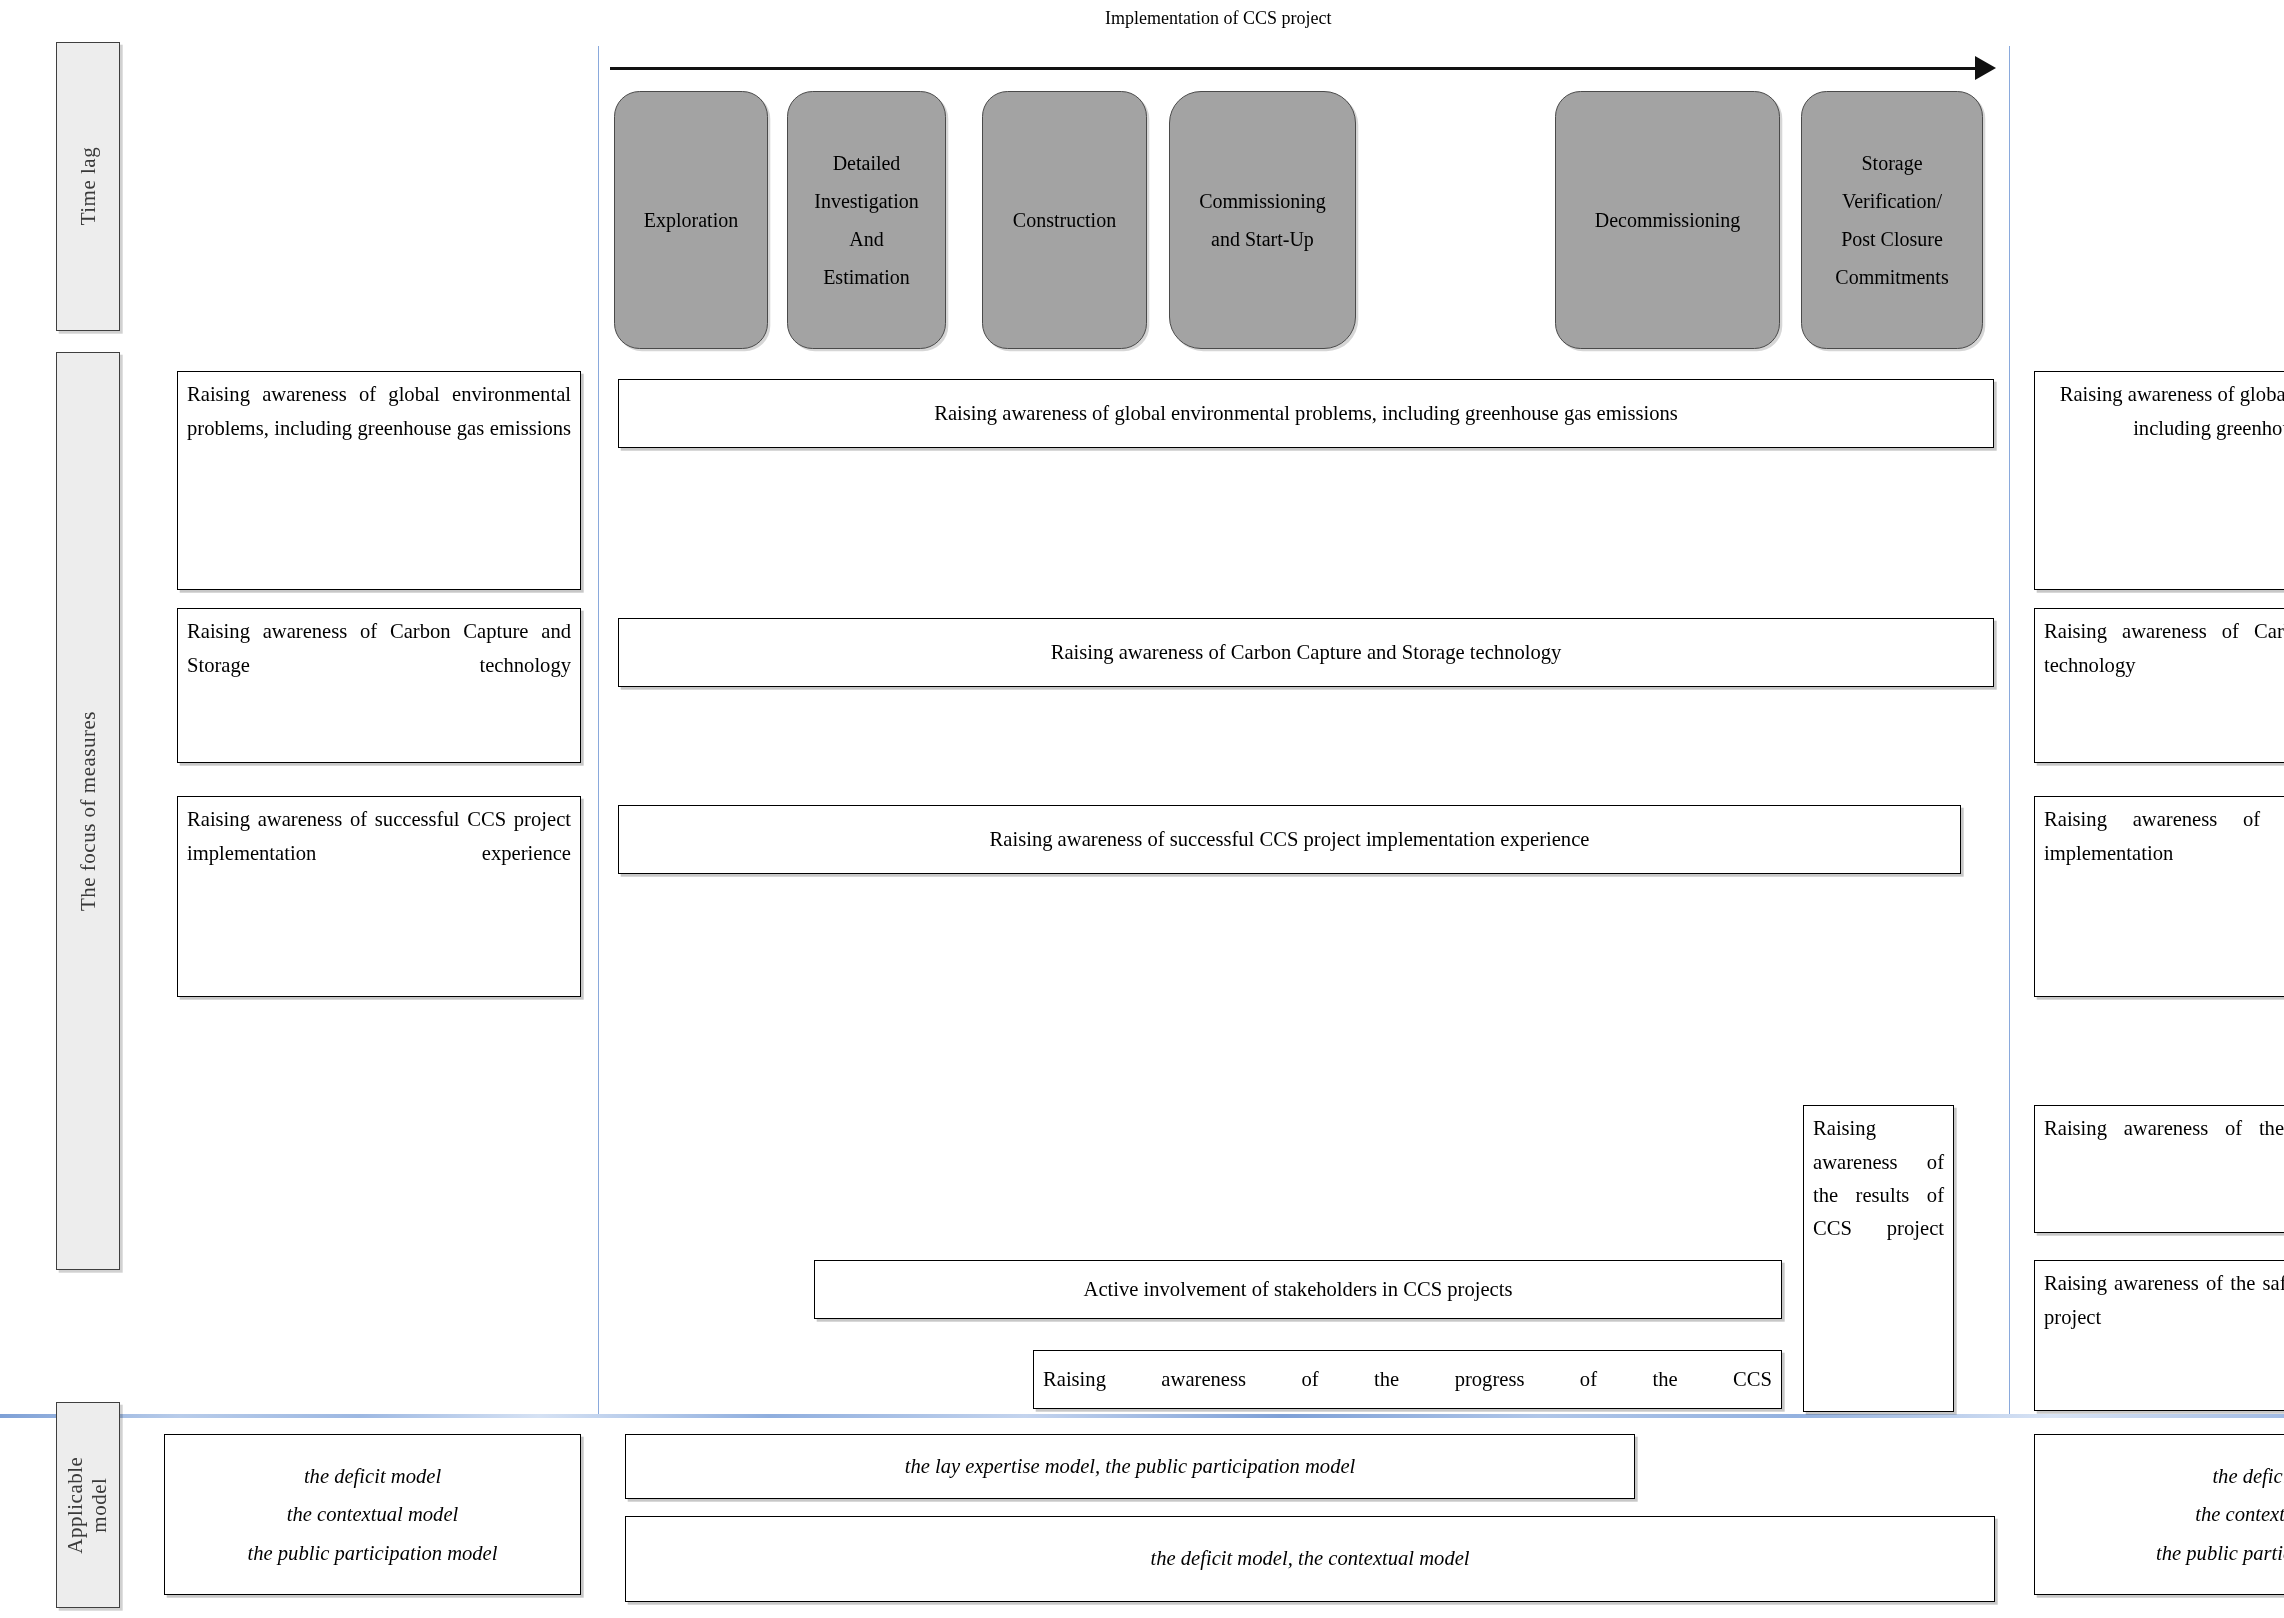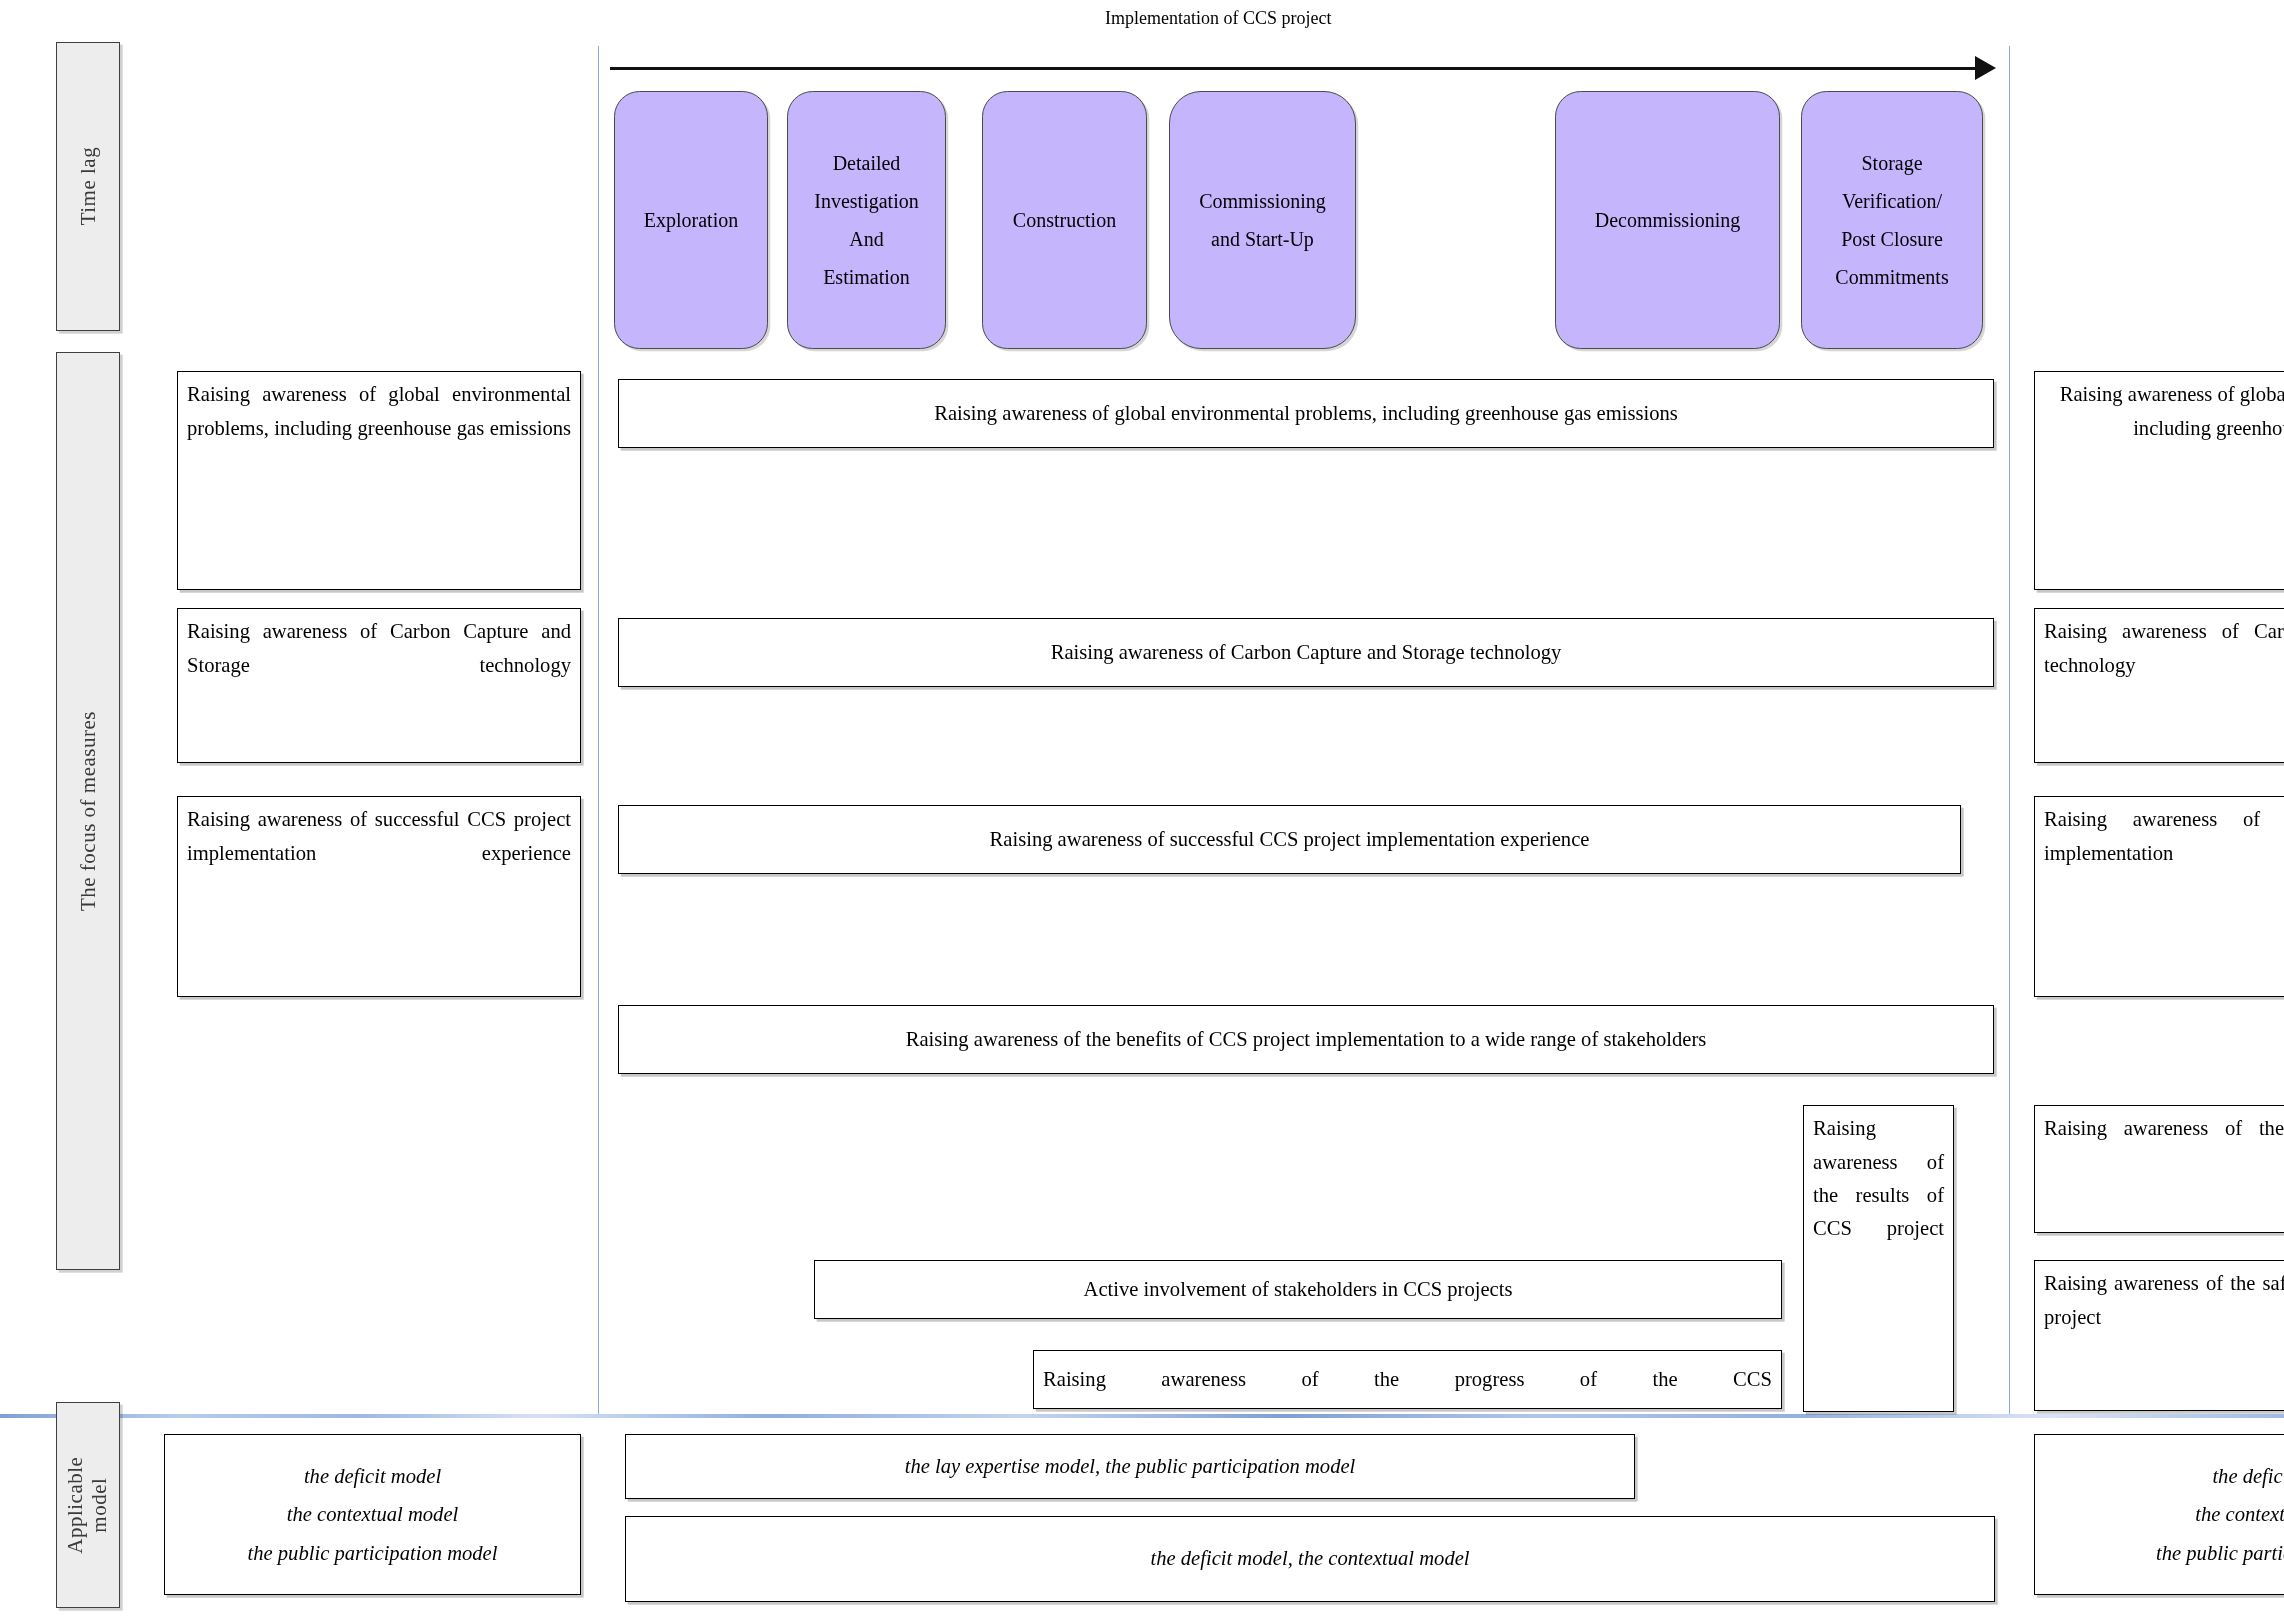--- a/index.html
+++ b/index.html
@@ -53,21 +53,21 @@
     background: linear-gradient(90deg,
        #7EA0D6 0%, #B8CCEA 7%, #9DB8E2 14%, #D6E2F4 21%,
        #8FAEDE 30%, #C4D4EE 40%, #7EA0D6 50%, #B0C6E8 60%,
        #93B1DF 70%, #D9E4F5 80%, #9BB6E2 90%, #7EA0D6 100%);
   }
 
   
   .phase {
     border: 1.4px solid #4A4A4A;
     border-radius: 25.6px;
-    background: #c4b5fd;
+    background: #a3a3a3;
     display: flex;
     align-items: center;
     justify-content: center;
     text-align: center;
     font-size: 20px;
     line-height: 1.9;
     color: #000;
     padding: 2.7px 1.8px;
     box-shadow: 2.3px 2.3px 0 rgba(0,0,0,0.16);
   }
@@ -187,23 +187,20 @@
   </div>
 
   <div class="abs mbox center centerv" style="left:618px; top:618px; width:1376px; height:69px;">
     <span>Raising awareness of Carbon Capture and Storage technology</span>
   </div>
 
   <div class="abs mbox center centerv" style="left:618px; top:805px; width:1343px; height:69px;">
     <span>Raising awareness of successful CCS project implementation experience</span>
   </div>
 
-  <div class="abs mbox center centerv" style="left:618px; top:1005px; width:1376px; height:69px;">
-    <span>Raising awareness of the benefits of CCS project implementation to a wide range of stakeholders</span>
-  </div>
 
   <div class="abs mbox center centerv" style="left:814px; top:1260px; width:968px; height:59px;">
     <span>Active involvement of stakeholders in CCS projects</span>
   </div>
 
   <div class="abs mbox just centerv" style="left:1033px; top:1350px; width:749px; height:59px;">
     <span>Raising awareness of the progress of the CCS</span>
   </div>
 
   <div class="abs mbox just" style="left:1803px; top:1105px; width:151px; height:307px;">

